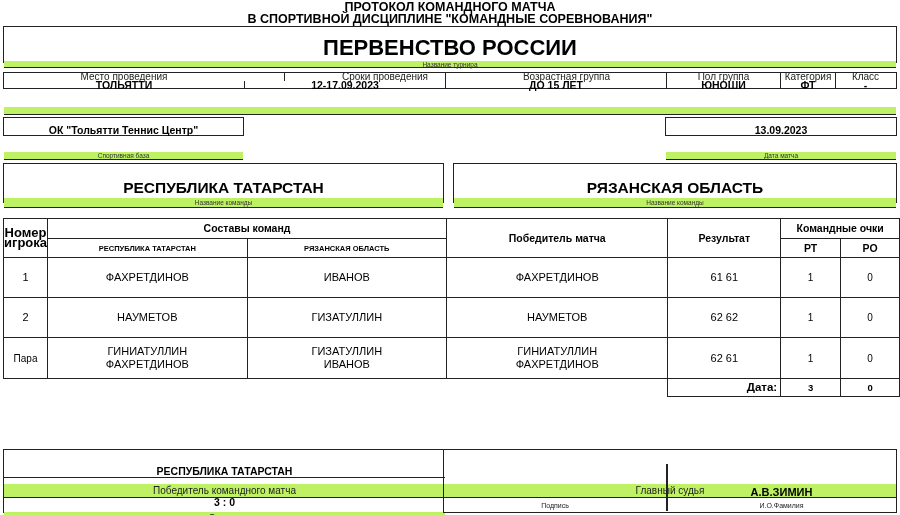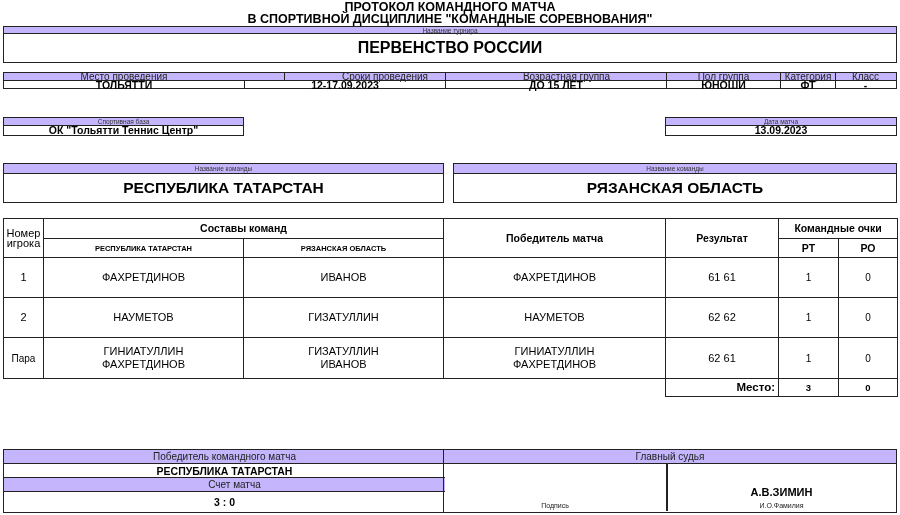--- a/index.html
+++ b/index.html
@@ -1,30 +1,30 @@
 <!DOCTYPE html>
 <html><head>
 <meta charset="utf-8">
 <style>
   html, body { margin:0; padding:0; background:#ffffff; }
   body { width:900px; height:515px; position:relative; overflow:hidden; font-family:"Liberation Sans", sans-serif; color:#000; }
   .abs { position:absolute; box-sizing:border-box; }
   .title { left:0; width:900px; text-align:center; font-weight:bold; font-size:12.5px; line-height:12px; }
-  .gray { background:#c4b5fd; }
+  .gray { background:#bef264;margin-top:34px; }
   .box { border:1.5px solid #222; }
   .cell { position:absolute; box-sizing:border-box; display:flex; align-items:center; justify-content:center; text-align:center; }
   .hdr { font-size:10px; color:#222; }
   .hdr-xs { font-size:6.5px; color:#333; }
   .val { font-weight:bold; font-size:10.5px; }
-  .big { font-weight:bold; font-size:16px; }
+  .big { font-weight:bold; font-size:22px; }
   table.main { position:absolute; left:3px; top:218px; border-collapse:collapse; table-layout:fixed; }
   table.main td { border:1.5px solid #222; text-align:center; vertical-align:middle; padding:0; font-size:11px; line-height:13px; }
   table.main .th { font-weight:bold; font-size:10.5px; }
   table.main .th-sm { font-weight:bold; font-size:7.5px; }
-  table.main .th-num { font-weight:normal; font-size:11px; line-height:10px; }
+  table.main .th-num { font-weight:bold; font-size:13px; line-height:10px; }
   table.main td.nob { border:none; }
   table.main .tot { font-weight:bold; font-size:11.5px; text-align:right; padding-right:3px; }
   table.main .totv { font-weight:bold; font-size:9.5px; }
   .vline { position:absolute; background:#222; }
 </style>
 </head>
 <body>
 
 <div class="abs title" style="top:1px;">ПРОТОКОЛ КОМАНДНОГО МАТЧА</div>
 <div class="abs title" style="top:13px;">В СПОРТИВНОЙ ДИСЦИПЛИНЕ "КОМАНДНЫЕ СОРЕВНОВАНИЯ"</div>
@@ -150,21 +150,21 @@
       <div>ГИНИАТУЛЛИН</div>
       <div>ФАХРЕТДИНОВ</div>
     </td>
     <td>62 61</td>
     <td style="font-size:10px;">1</td>
     <td style="font-size:10px;">0</td>
   </tr>
 
   <tr style="height:18px;">
     <td class="nob" colspan="4"></td>
-    <td class="tot">Место:</td>
+    <td class="tot">Дата:</td>
     <td class="totv">3</td>
     <td class="totv">0</td>
   </tr>
 </tbody>
   </table>
 
 <div class="abs box" style="left:3px; top:449px; width:442px; height:64px; border-right:none;">
   <div class="cell gray hdr" style="left:0; top:0; width:100%; height:14px; border-bottom:1.5px solid #222; font-size:10px;">Победитель командного матча</div>
   <div class="cell val" style="left:0; top:14px; width:100%; height:14px; border-bottom:1.5px solid #222;">РЕСПУБЛИКА ТАТАРСТАН</div>
   <div class="cell gray hdr" style="left:0; top:28px; width:100%; height:14px; border-bottom:1.5px solid #222; font-size:10px;padding-left:20px;">Счет матча</div>

